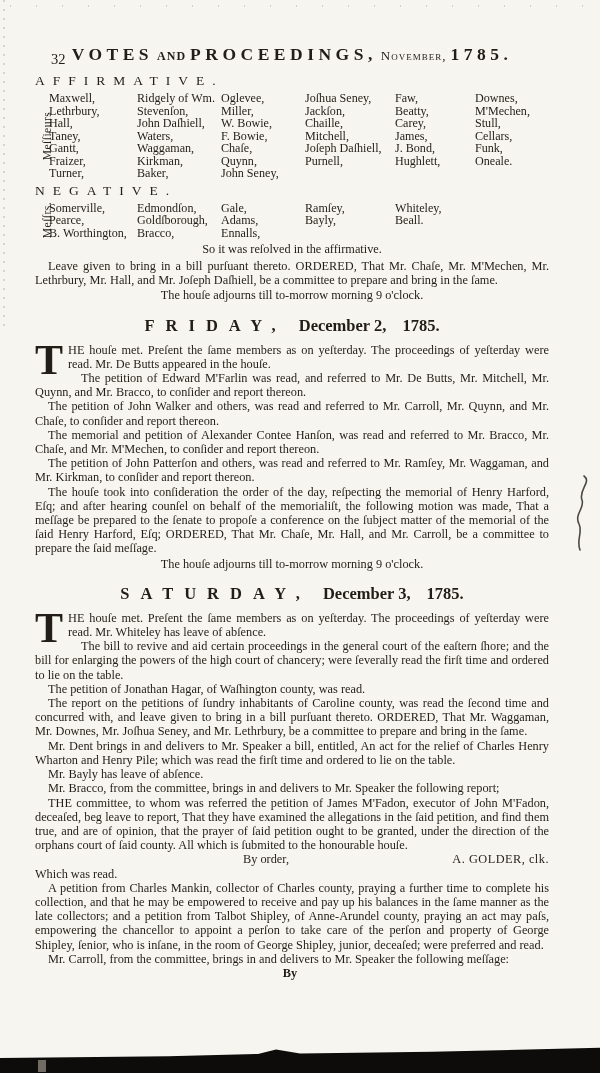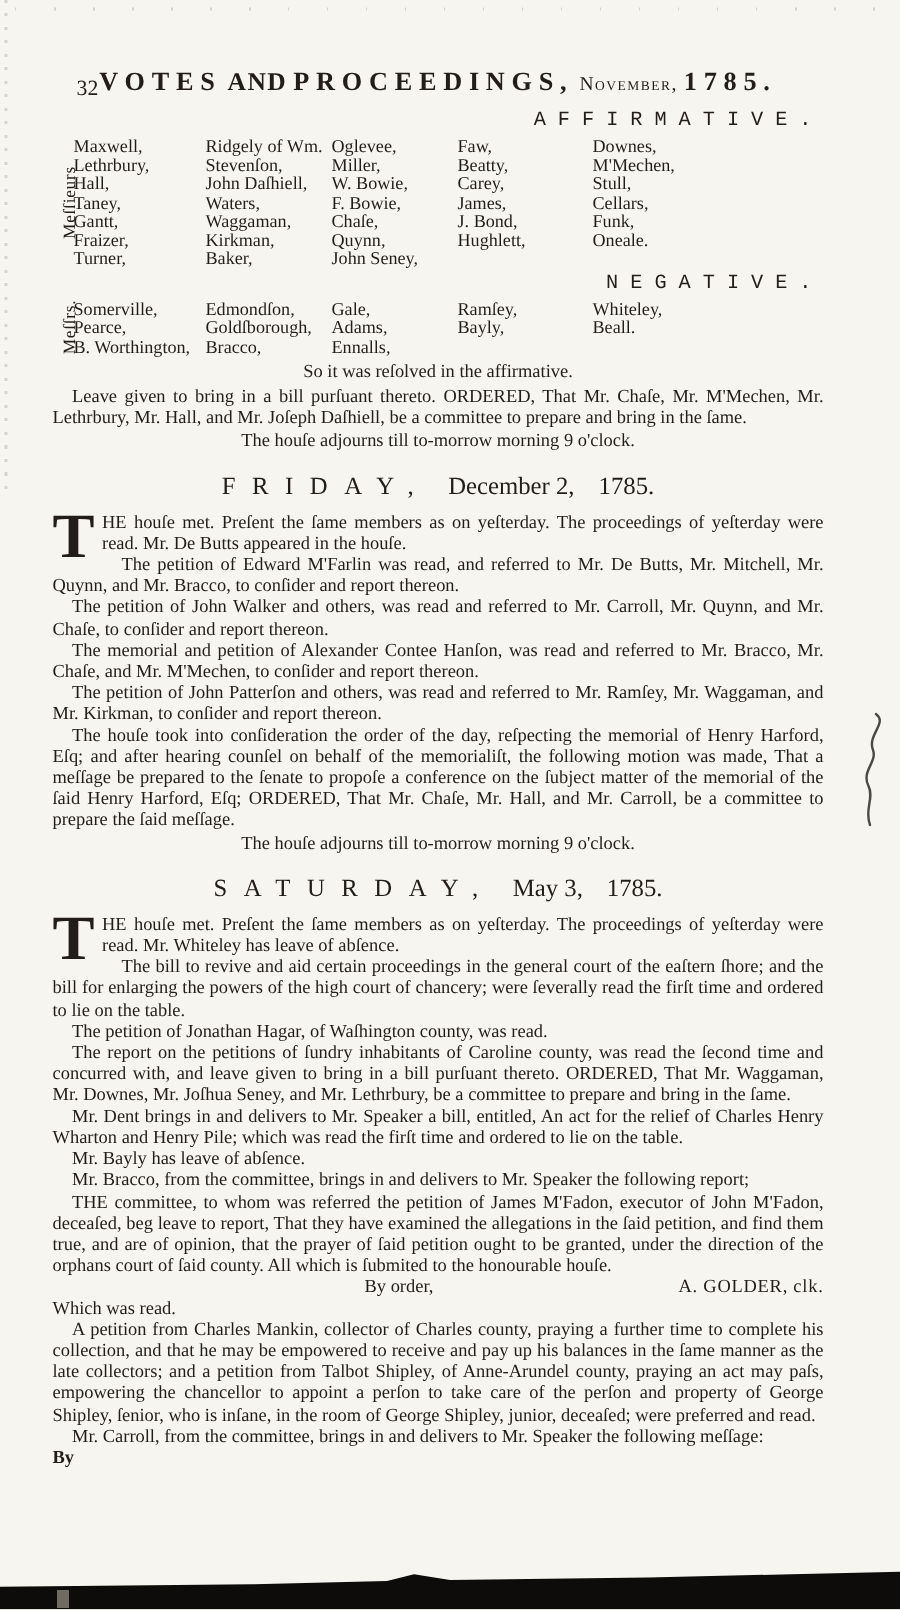--- a/index.html
+++ b/index.html
@@ -13,43 +13,43 @@
     background:repeating-linear-gradient(to bottom,rgba(40,35,30,.45) 0 2px,transparent 2px 9px);
     opacity:.35;}
   .top-noise{position:absolute;top:5px;left:10px;width:580px;height:2px;
     background:repeating-linear-gradient(to right,rgba(40,35,30,.5) 0 1px,transparent 1px 26px);
     opacity:.35;}
   .content{position:absolute;left:35px;top:44px;width:514px;}
   .header{position:relative;text-align:center;margin-bottom:2px;}
   .pageno{position:absolute;left:16px;top:7px;font-size:14.5px;}
   .title-big{font-size:17.5px;letter-spacing:4.5px;font-weight:bold;}
   .title-small{font-size:13px;font-variant:small-caps;letter-spacing:1px;font-weight:normal;}
-  .title-and{font-size:17px;text-transform:uppercase;letter-spacing:1px;font-weight:bold;}
-  .vote-heading{text-align:right;font-size:13.5px;letter-spacing:8px;margin:8px 0 3px;font-family:Liberation Mono, monospace;}
+  .title-and{font-size:12px;text-transform:uppercase;letter-spacing:1px;font-weight:bold;}
+  .vote-heading{text-align:left;font-size:13.5px;letter-spacing:8px;margin:8px 0 3px;}
   .vote-table{position:relative;display:grid;grid-template-columns:88px 84px 84px 90px 80px 76px;
     margin-left:14px;font-size:12.1px;line-height:12.5px;}
   .vote-col{min-width:0;}
   .name-line{white-space:nowrap;}
   .side-label{position:absolute;left:-46px;top:calc(50% - 8px);width:92px;height:16px;
     transform:rotate(-90deg);text-align:center;font-size:11.5px;letter-spacing:.5px;}
   .resolution{text-align:center;font-size:12.3px;margin:3px 0 2px;}
   .para{font-size:12.3px;line-height:14.2px;text-align:justify;text-indent:13px;margin:0;}
   .para.first{text-indent:0;}
   .adjourn{font-size:12.3px;line-height:14.2px;text-align:center;text-indent:0;margin:1px 0;}
-  .day-heading{text-align:center;margin:13px 0 7px;font-size:16.5px;white-space:nowrap;}
+  .day-heading{text-align:center;margin:13px 0 7px;font-size:16.5px;white-space:nowrap;font-weight:bold;}
   .day-heading .day{letter-spacing:11px;}
   .day-heading .date{margin-left:12px;}
   .day-heading .year{margin-left:16px;}
   .dropcap{float:left;font-size:42px;line-height:33px;font-weight:bold;
     padding:1px 5px 0 0;text-indent:0;}
   .has-drop{text-indent:0;}
   .by-order-row{display:flex;font-size:12.3px;line-height:14.2px;justify-content:space-between;}
   .by-order{margin-left:208px;}
   .signature{margin-left:auto;letter-spacing:.5px;}
-  .catchword-row{text-align:left;font-size:12.3px;line-height:14.2px;padding-right:4px;font-weight:bold;}
+  .catchword-row{text-align:center;font-size:12.3px;line-height:14.2px;padding-right:4px;font-weight:bold;}
   .margin-squiggle{position:absolute;right:6px;top:474px;width:26px;height:78px;}
   .scan-band{position:absolute;bottom:0;left:0;width:600px;height:28px;background:#0e0c0a;
     clip-path:polygon(0 46%,28% 40%,43% 32%,46% 16%,50% 30%,72% 24%,88% 16%,100% 10%,100% 100%,0 100%);}
   .band-slit{position:absolute;left:38px;bottom:1px;width:8px;height:12px;background:#716c63;}
 </style>
 </head>
 <body>
 
 <div class="page">
   <div class="left-noise"></div>
@@ -91,20 +91,28 @@
       <div class="vote-col">
           <div class="name-line">Oglevee,</div>
           <div class="name-line">Miller,</div>
           <div class="name-line">W. Bowie,</div>
           <div class="name-line">F. Bowie,</div>
           <div class="name-line">Chaſe,</div>
           <div class="name-line">Quynn,</div>
           <div class="name-line">John Seney,</div>
         </div>
       <div class="vote-col">
+          <div class="name-line">Joſhua Seney,</div>
+          <div class="name-line">Jackſon,</div>
+          <div class="name-line">Chaille,</div>
+          <div class="name-line">Mitchell,</div>
+          <div class="name-line">Joſeph Daſhiell,</div>
+          <div class="name-line">Purnell,</div>
+        </div>
+      <div class="vote-col">
           <div class="name-line">Faw,</div>
           <div class="name-line">Beatty,</div>
           <div class="name-line">Carey,</div>
           <div class="name-line">James,</div>
           <div class="name-line">J. Bond,</div>
           <div class="name-line">Hughlett,</div>
         </div>
       <div class="vote-col">
           <div class="name-line">Downes,</div>
           <div class="name-line">M'Mechen,</div>
@@ -155,21 +163,21 @@
 
     <p class="para first has-drop"><span class="dropcap">T</span><span>HE houſe met.  Preſent the ſame members as on yeſterday.  The proceedings of yeſterday were read.  Mr. De Butts appeared in the houſe.</span></p>
     <p class="para">The petition of Edward M'Farlin was read, and referred to Mr. De Butts, Mr. Mitchell, Mr. Quynn, and Mr. Bracco, to conſider and report thereon.</p>
     <p class="para">The petition of John Walker and others, was read and referred to Mr. Carroll, Mr. Quynn, and Mr. Chaſe, to conſider and report thereon.</p>
     <p class="para">The memorial and petition of Alexander Contee Hanſon, was read and referred to Mr. Bracco, Mr. Chaſe, and Mr. M'Mechen, to conſider and report thereon.</p>
     <p class="para">The petition of John Patterſon and others, was read and referred to Mr. Ramſey, Mr. Waggaman, and Mr. Kirkman, to conſider and report thereon.</p>
     <p class="para">The houſe took into conſideration the order of the day, reſpecting the memorial of Henry Harford, Eſq; and after hearing counſel on behalf of the memorialiſt, the following motion was made, That a meſſage be prepared to the ſenate to propoſe a conference on the ſubject matter of the memorial of the ſaid Henry Harford, Eſq; ORDERED, That Mr. Chaſe, Mr. Hall, and Mr. Carroll, be a committee to prepare the ſaid meſſage.</p>
     <p class="adjourn">The houſe adjourns till to-morrow morning 9 o'clock.</p>
 
     <div class="day-heading">
-      <span class="day">SATURDAY,</span><span class="date">May 3,</span><span class="year">1785.</span>
+      <span class="day">SATURDAY,</span><span class="date">December 3,</span><span class="year">1785.</span>
     </div>
 
     <p class="para first has-drop"><span class="dropcap">T</span><span>HE houſe met.  Preſent the ſame members as on yeſterday.  The proceedings of yeſterday were read.  Mr. Whiteley has leave of abſence.</span></p>
     <p class="para">The bill to revive and aid certain proceedings in the general court of the eaſtern ſhore; and the bill for enlarging the powers of the high court of chancery; were ſeverally read the firſt time and ordered to lie on the table.</p>
     <p class="para">The petition of Jonathan Hagar, of Waſhington county, was read.</p>
     <p class="para">The report on the petitions of ſundry inhabitants of Caroline county, was read the ſecond time and concurred with, and leave given to bring in a bill purſuant thereto.  ORDERED, That Mr. Waggaman, Mr. Downes, Mr. Joſhua Seney, and Mr. Lethrbury, be a committee to prepare and bring in the ſame.</p>
     <p class="para">Mr. Dent brings in and delivers to Mr. Speaker a bill, entitled, An act for the relief of Charles Henry Wharton and Henry Pile; which was read the firſt time and ordered to lie on the table.</p>
     <p class="para">Mr. Bayly has leave of abſence.</p>
     <p class="para">Mr. Bracco, from the committee, brings in and delivers to Mr. Speaker the following report;</p>
     <p class="para">THE committee, to whom was referred the petition of James M'Fadon, executor of John M'Fadon, deceaſed, beg leave to report, That they have examined the allegations in the ſaid petition, and find them true, and are of opinion, that the prayer of ſaid petition ought to be granted, under the direction of the orphans court of ſaid county.  All which is ſubmited to the honourable houſe.</p>

